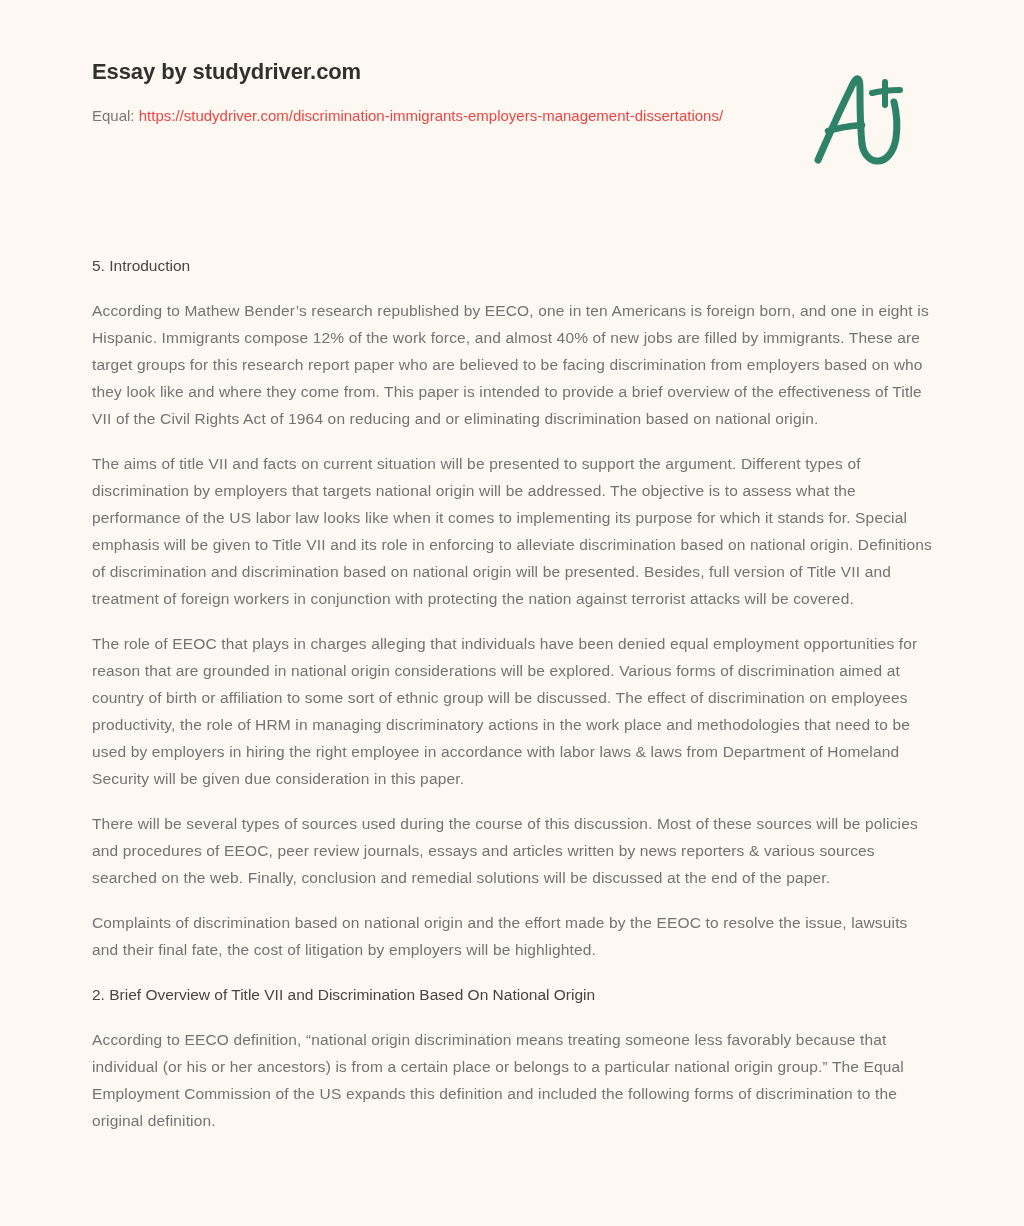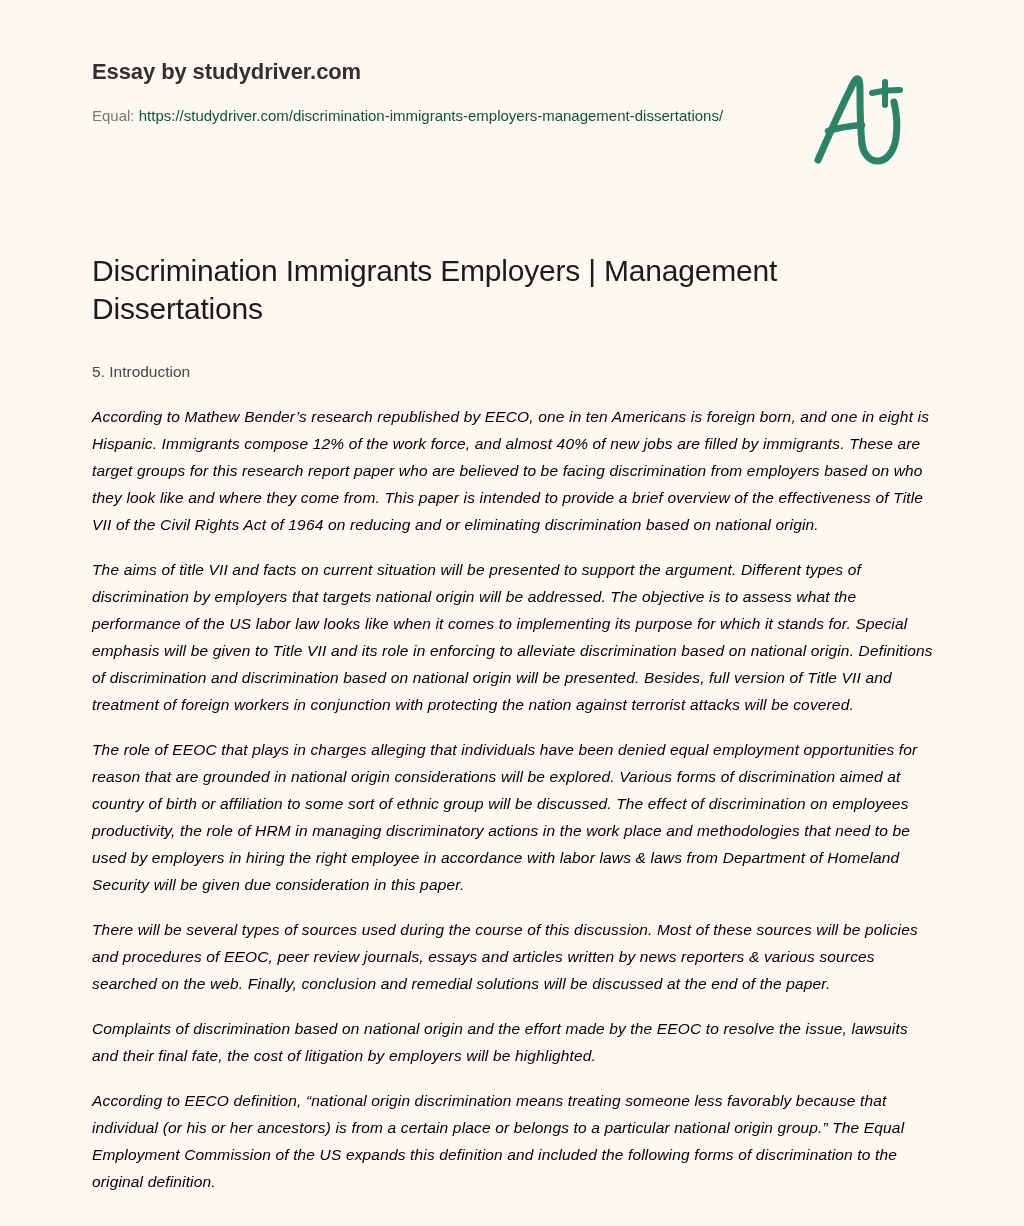--- a/index.html
+++ b/index.html
@@ -49,21 +49,21 @@
     color: #7b7670;
     max-width: 660px;
     word-break: break-word;
   }
 
   .source-label {
     color: #7b7670;
   }
 
   .source-url {
-    color: #14532d;
+    color: #ef4444;
     text-decoration: none;
     word-break: break-all;
     text-align: right;
   }
 
   
   .logo {
     position: absolute;
     left: 812px;
     top: 68px;
@@ -89,24 +89,23 @@
     font-weight: normal;
     color: #1d1b19;
     line-height: 38px;
     margin: 0 0 30px 0;
     letter-spacing: -0.2px;
   }
 
   .para {
     font-size: 15.5px;
     line-height: 27px;
-    color: #000000;
+    color: #737373;
     margin: 0 0 18px 0;
     letter-spacing: 0.01em;
-    font-style: italic;
   }
 
   .para:last-child {
     margin-bottom: 0;
   }
 
   .section-head {
     font-size: 15.5px;
     line-height: 27px;
     color: #4a4440;
@@ -137,25 +136,25 @@
         <path d="M50 76 C51 84, 56 92, 64 93 C74 94, 82 84, 84 70 C86 55, 84 42, 82 34" stroke-width="7"></path>
 
         <path d="M73 14 C73 22, 73 30, 73 37" stroke-width="6"></path>
 
         <path d="M60 25 C68 23, 78 22, 88 22" stroke-width="6"></path>
       </g>
     </svg>
   </div>
 
   <div class="article">
-    <h1 class="article-title">Discrimination Immigrants Employers | Management Dissertations</h1>
     <div id="blocks">
         <p class="section-head">5. Introduction</p>
         <p class="para">According to Mathew Bender’s research republished by EECO, one in ten Americans is foreign born, and one in eight is Hispanic. Immigrants compose 12% of the work force, and almost 40% of new jobs are filled by immigrants. These are target groups for this research report paper who are believed to be facing discrimination from employers based on who they look like and where they come from. This paper is intended to provide a brief overview of the effectiveness of Title VII of the Civil Rights Act of 1964 on reducing and or eliminating discrimination based on national origin.</p>
         <p class="para">The aims of title VII and facts on current situation will be presented to support the argument. Different types of discrimination by employers that targets national origin will be addressed. The objective is to assess what the performance of the US labor law looks like when it comes to implementing its purpose for which it stands for. Special emphasis will be given to Title VII and its role in enforcing to alleviate discrimination based on national origin. Definitions of discrimination and discrimination based on national origin will be presented. Besides, full version of Title VII and treatment of foreign workers in conjunction with protecting the nation against terrorist attacks will be covered.</p>
         <p class="para">The role of EEOC that plays in charges alleging that individuals have been denied equal employment opportunities for reason that are grounded in national origin considerations will be explored. Various forms of discrimination aimed at country of birth or affiliation to some sort of ethnic group will be discussed. The effect of discrimination on employees productivity, the role of HRM in managing discriminatory actions in the work place and methodologies that need to be used by employers in hiring the right employee in accordance with labor laws &amp; laws from Department of Homeland Security will be given due consideration in this paper.</p>
         <p class="para">There will be several types of sources used during the course of this discussion. Most of these sources will be policies and procedures of EEOC, peer review journals, essays and articles written by news reporters &amp; various sources searched on the web. Finally, conclusion and remedial solutions will be discussed at the end of the paper.</p>
         <p class="para">Complaints of discrimination based on national origin and the effort made by the EEOC to resolve the issue, lawsuits and their final fate, the cost of litigation by employers will be highlighted.</p>
+        <p class="section-head">2. Brief Overview of Title VII and Discrimination Based On National Origin</p>
         <p class="para">According to EECO definition, “national origin discrimination means treating someone less favorably because that individual (or his or her ancestors) is from a certain place or belongs to a particular national origin group.” The Equal Employment Commission of the US expands this definition and included the following forms of discrimination to the original definition.</p>
       </div>
   </div>
 
 </div>
 
 </body></html>

